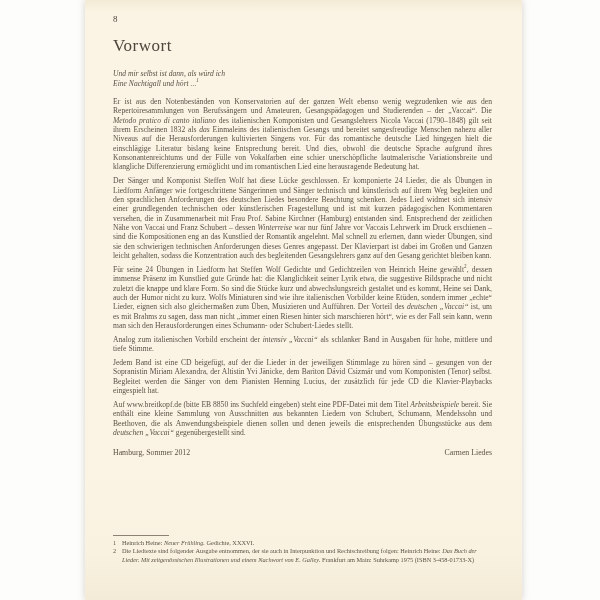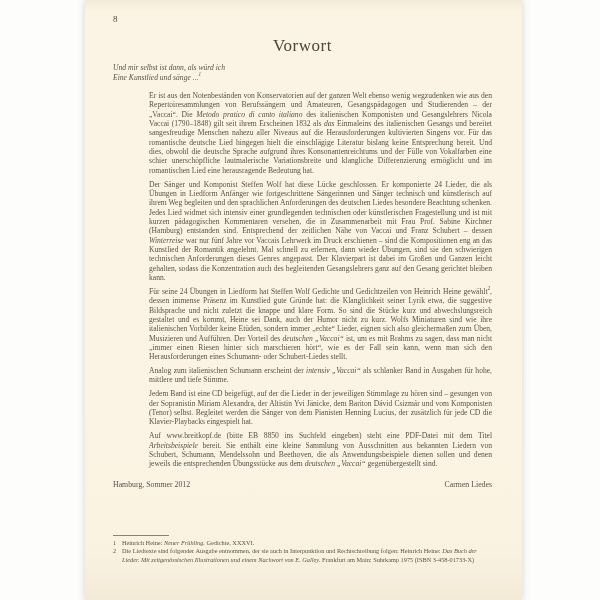--- a/index.html
+++ b/index.html
@@ -30,31 +30,30 @@
   .pagenum {
     font-size: 9px;
     line-height: 11px;
     color: var(--ink-dark, #4e453c);
   }
   .title {
     margin: 12px 0 0 0;
     font-size: 17px;
     line-height: 18px;
     font-weight: normal;
-    text-align: center;
     letter-spacing: 0.5px;
     color: var(--ink-dark, #4e453c);
   }
   .epigraph {
-    margin-top: 8px;
+    margin-top: 14px;
     font-size: 7.6px;
     line-height: 9.5px;
     font-style: italic;
   }
-  .body { margin-top: 9px; margin-left: 36px; }
+  .body { margin-top: 9px; }
   .body p {
     margin: 0 0 4.5px 0;
     font-size: 7.6px;
     line-height: 9.35px;
     text-align: justify;
     hyphens: auto;
   }
   .it { font-style: italic; }
   sup.mark {
     font-size: 68%;
@@ -94,27 +93,27 @@
 </style>
 </head>
 <body>
 
 <div class="page">
   <div class="inner">
     <div class="pagenum">8</div>
     <h1 class="title">Vorwort</h1>
     <div class="epigraph" id="epigraph">
         <div><span class="it">Und mir selbst ist dann, als würd ich</span></div>
-        <div><span class="it">Eine Kunstlied und sänge ...</span><sup class="mark">1</sup></div>
+        <div><span class="it">Eine Nachtigall und hört ...</span><sup class="mark">1</sup></div>
       </div>
     <div class="body" id="paragraphs">
         <p><span>Er ist aus den Notenbeständen von Konservatorien auf der ganzen Welt ebenso wenig wegzudenken wie aus den Repertoiresammlungen von Berufssängern und Amateuren, Gesangspädagogen und Studierenden – der „Vaccai“. Die </span><span class="it">Metodo pratico di canto italiano</span><span> des italienischen Komponisten und Gesangslehrers Nicola Vaccai (1790–1848) gilt seit ihrem Erscheinen 1832 als </span><span class="it">das</span><span> Einmaleins des italienischen Gesangs und bereitet sangesfreudige Menschen nahezu aller Niveaus auf die Herausforderungen kultivierten Singens vor. Für das romantische deutsche Lied hingegen hielt die einschlägige Literatur bislang keine Entsprechung bereit. Und dies, obwohl die deutsche Sprache aufgrund ihres Konsonantenreichtums und der Fülle von Vokalfarben eine schier unerschöpfliche lautmalerische Variationsbreite und klangliche Differenzierung ermöglicht und im romantischen Lied eine herausragende Bedeutung hat.</span></p>
         <p><span>Der Sänger und Komponist Steffen Wolf hat diese Lücke geschlossen. Er komponierte 24 Lieder, die als Übungen in Liedform Anfänger wie fortgeschrittene Sängerinnen und Sänger technisch und künstlerisch auf ihrem Weg begleiten und den sprachlichen Anforderungen des deutschen Liedes besondere Beachtung schenken. Jedes Lied widmet sich intensiv einer grundlegenden technischen oder künstlerischen Fragestellung und ist mit kurzen pädagogischen Kommentaren versehen, die in Zusammenarbeit mit Frau Prof. Sabine Kirchner (Hamburg) entstanden sind. Entsprechend der zeitlichen Nähe von Vaccai und Franz Schubert – dessen </span><span class="it">Winterreise</span><span> war nur fünf Jahre vor Vaccais Lehrwerk im Druck erschienen – sind die Kompositionen eng an das Kunstlied der Romantik angelehnt. Mal schnell zu erlernen, dann wieder Übungen, sind sie den schwierigen technischen Anforderungen dieses Genres angepasst. Der Klavierpart ist dabei im Großen und Ganzen leicht gehalten, sodass die Konzentration auch des begleitenden Gesangslehrers ganz auf den Gesang gerichtet bleiben kann.</span></p>
         <p><span>Für seine 24 Übungen in Liedform hat Steffen Wolf Gedichte und Gedichtzeilen von Heinrich Heine gewählt</span><sup class="mark">2</sup><span>, dessen immense Präsenz im Kunstlied gute Gründe hat: die Klanglichkeit seiner Lyrik etwa, die suggestive Bildsprache und nicht zuletzt die knappe und klare Form. So sind die Stücke kurz und abwechslungsreich gestaltet und es kommt, Heine sei Dank, auch der Humor nicht zu kurz. Wolfs Miniaturen sind wie ihre italienischen Vorbilder keine Etüden, sondern immer „echte“ Lieder, eignen sich also gleichermaßen zum Üben, Musizieren und Aufführen. Der Vorteil des </span><span class="it">deutschen „Vaccai“</span><span> ist, um es mit Brahms zu sagen, dass man nicht „immer einen Riesen hinter sich marschieren hört“, wie es der Fall sein kann, wenn man sich den Herausforderungen eines Schumann- oder Schubert-Liedes stellt.</span></p>
-        <p><span>Analog zum italienischen Schumann erscheint der </span><span class="it">intensiv „Vaccai“</span><span> als schlanker Band in Ausgaben für hohe, mittlere und tiefe Stimme.</span></p>
+        <p><span>Analog zum italienischen Vorbild erscheint der </span><span class="it">intensiv „Vaccai“</span><span> als schlanker Band in Ausgaben für hohe, mittlere und tiefe Stimme.</span></p>
         <p><span>Jedem Band ist eine CD beigefügt, auf der die Lieder in der jeweiligen Stimmlage zu hören sind – gesungen von der Sopranistin Miriam Alexandra, der Altistin Yvi Jänicke, dem Bariton Dávid Csizmár und vom Komponisten (Tenor) selbst. Begleitet werden die Sänger von dem Pianisten Henning Lucius, der zusätzlich für jede CD die Klavier-Playbacks eingespielt hat.</span></p>
         <p><span>Auf www.breitkopf.de (bitte EB 8850 ins Suchfeld eingeben) steht eine PDF-Datei mit dem Titel </span><span class="it">Arbeitsbeispiele</span><span> bereit. Sie enthält eine kleine Sammlung von Ausschnitten aus bekannten Liedern von Schubert, Schumann, Mendelssohn und Beethoven, die als Anwendungsbeispiele dienen sollen und denen jeweils die entsprechenden Übungsstücke aus dem </span><span class="it">deutschen „Vaccai“</span><span> gegenübergestellt sind.</span></p>
       </div>
     <div class="sig">
       <span>Hamburg, Sommer 2012</span>
       <span>Carmen Liedes</span>
     </div>
     <div class="footnotes">
       <div class="fnrule"></div>
       <div id="fnlist">

